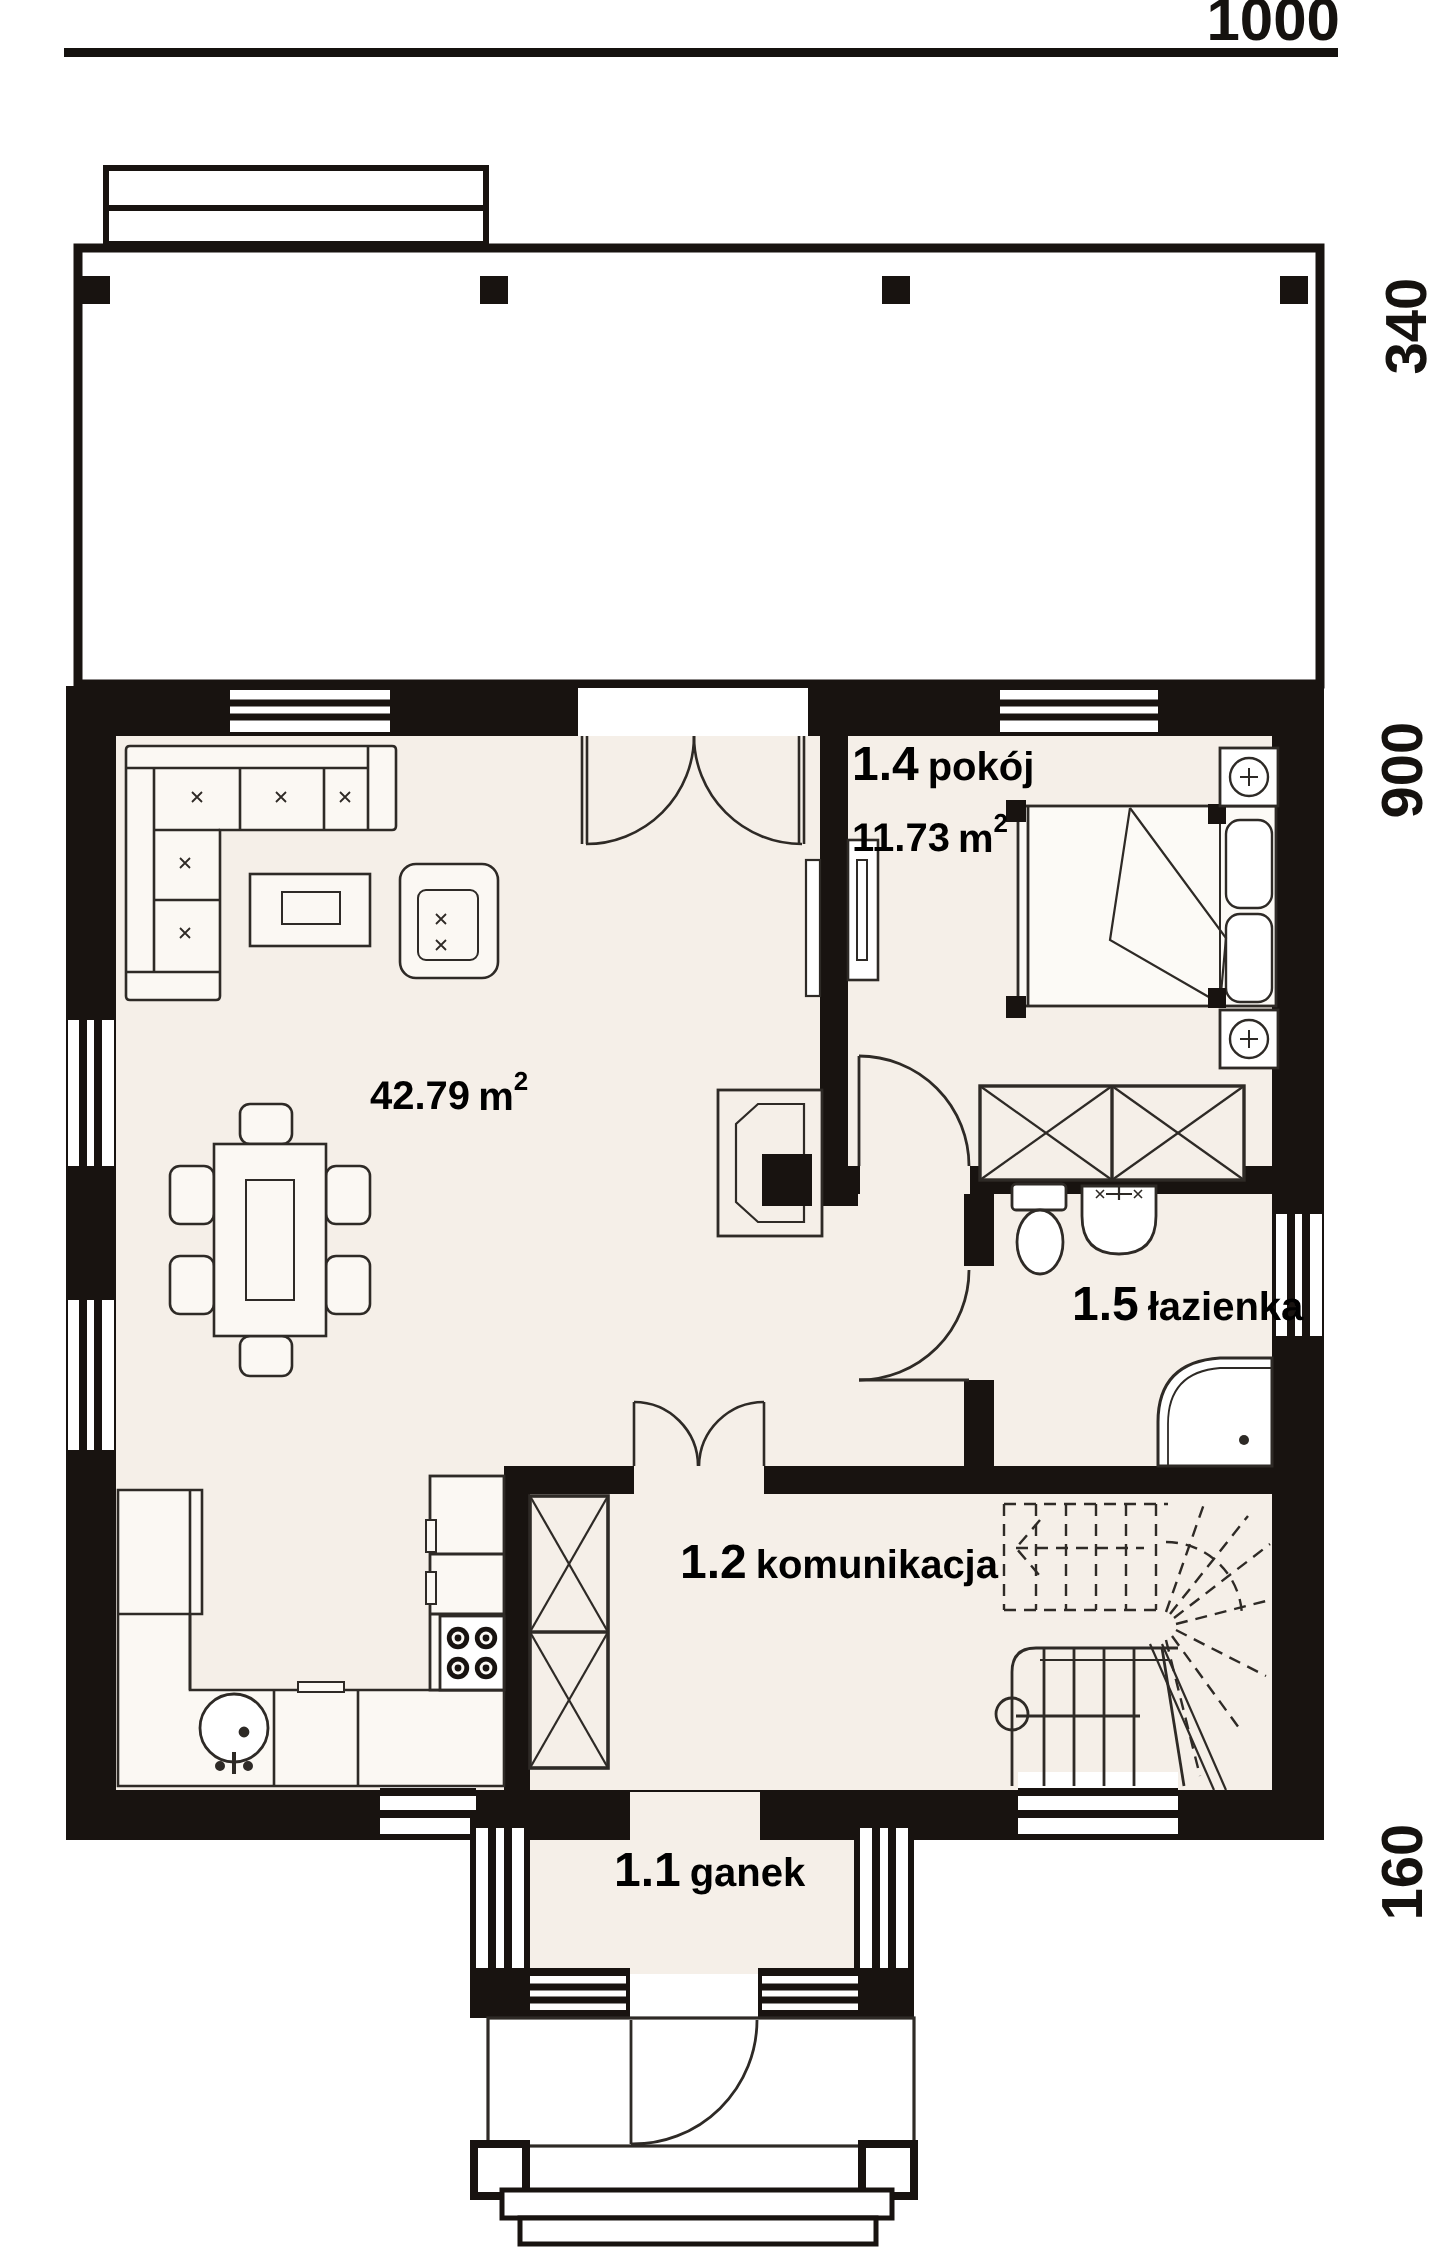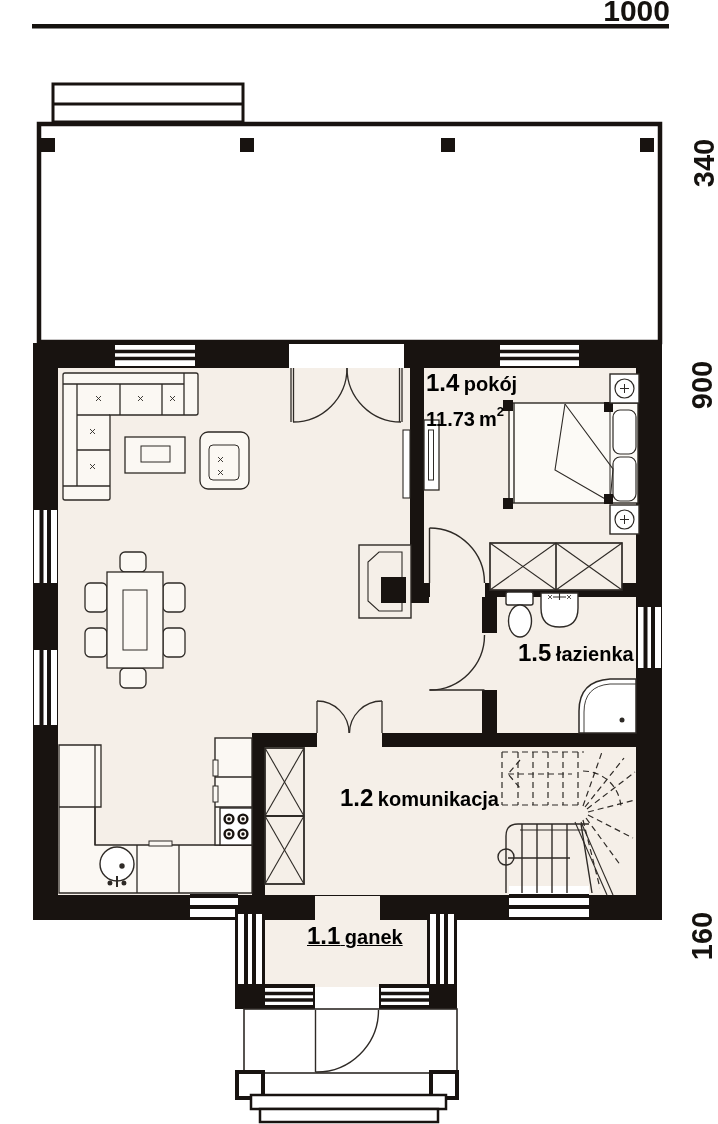--- a/index.html
+++ b/index.html
@@ -341,27 +341,28 @@
     </g>
   </g>
 </svg>
 
   <div class="dim dim-top">1000</div>
   <div class="dim dim-rot" style="left:626px;top:148px;">340</div>
   <div class="dim dim-rot" style="left:624px;top:370px;">900</div>
   <div class="dim dim-rot" style="left:624px;top:921px;">160</div>
 
   <div class="room-label" style="left:153px;top:529px;">
+    <div><span class="area">42.79</span><span class="unit"><span>m</span><sup>2</sup></span></div>
   </div>
   <div class="room-label" style="left:394px;top:369px;">
     <div><span class="num">1.4</span> <span class="nm">pokój</span></div>
     <div><span class="area">11.73</span><span class="unit"><span>m</span><sup>2</sup></span></div>
   </div>
-  <div class="room-label" style="left:486px;top:639px;">
+  <div class="room-label" style="left:504px;top:639px;">
     <div><span class="num">1.5</span> <span class="nm">łazienka</span></div>
   </div>
-  <div class="room-label" style="left:308px;top:784px;">
+  <div class="room-label" style="left:308px;top:768px;">
     <div><span class="num">1.2</span> <span class="nm">komunikacja</span></div>
   </div>
-  <div class="room-label" style="left:275px;top:922px;text-decoration:underline;">
+  <div class="room-label" style="left:275px;top:922px;">
     <div><span class="num">1.1</span> <span class="nm">ganek</span></div>
   </div>
 </div>
 
 </body></html>

